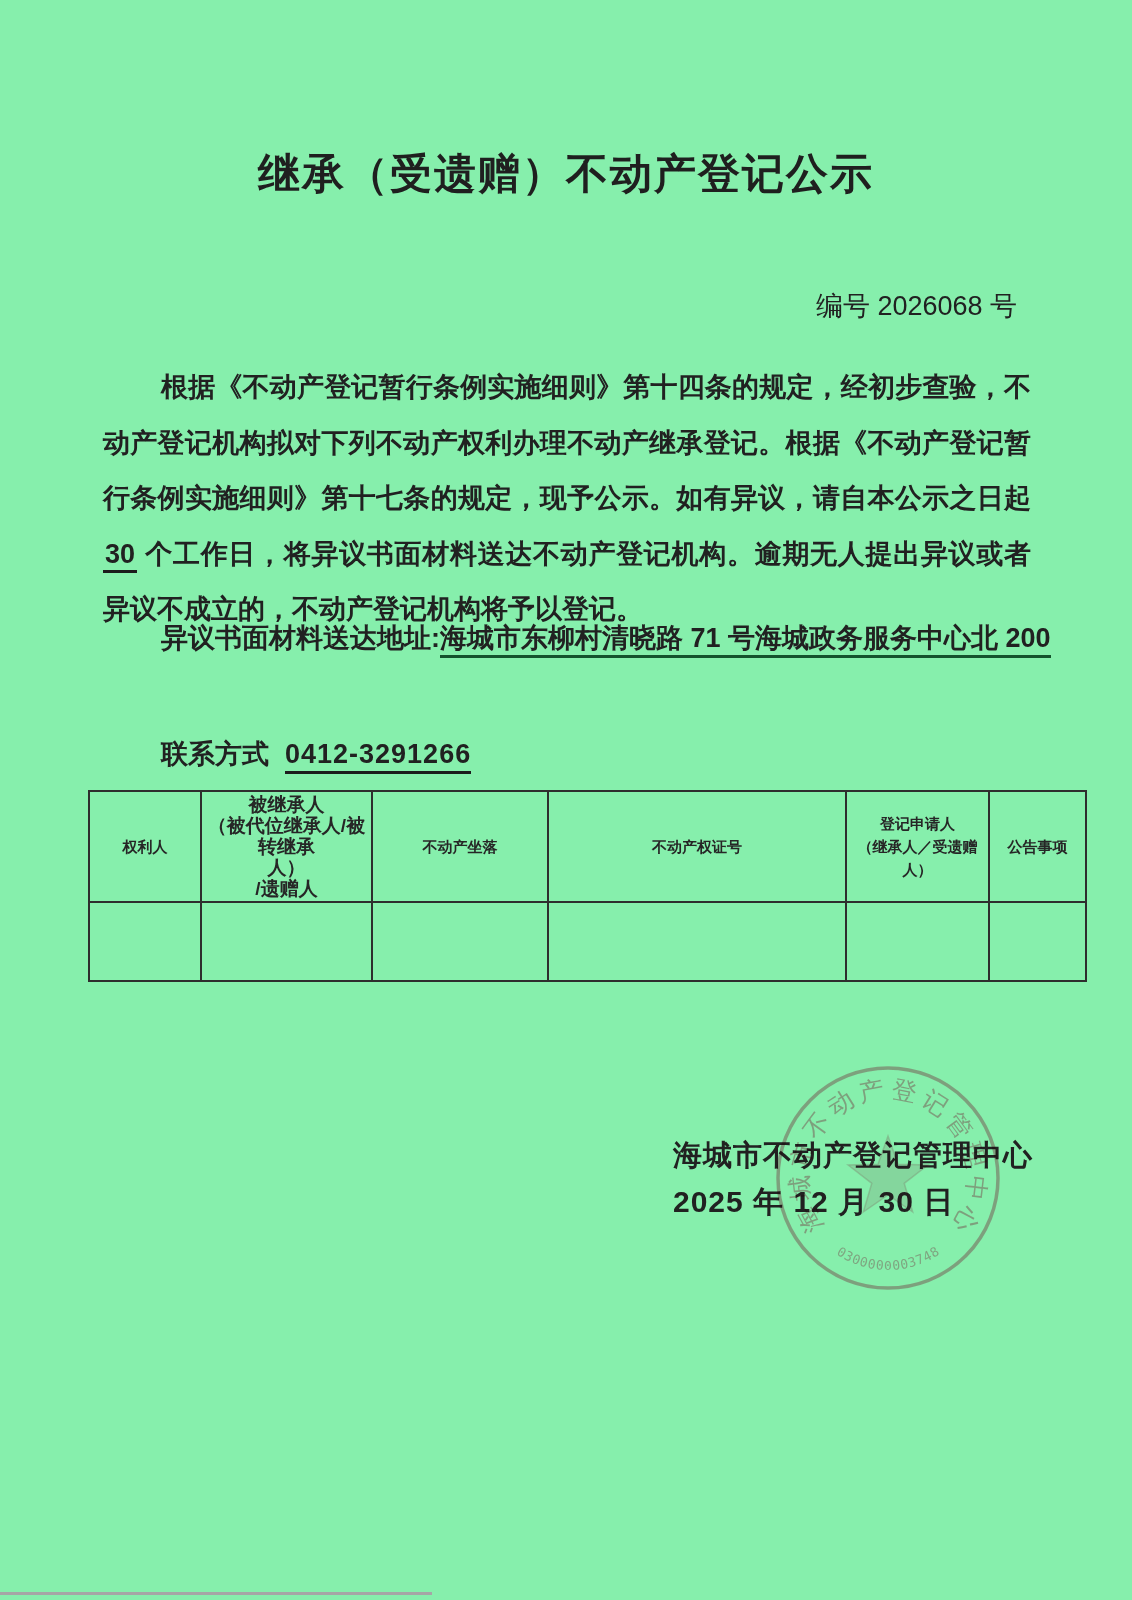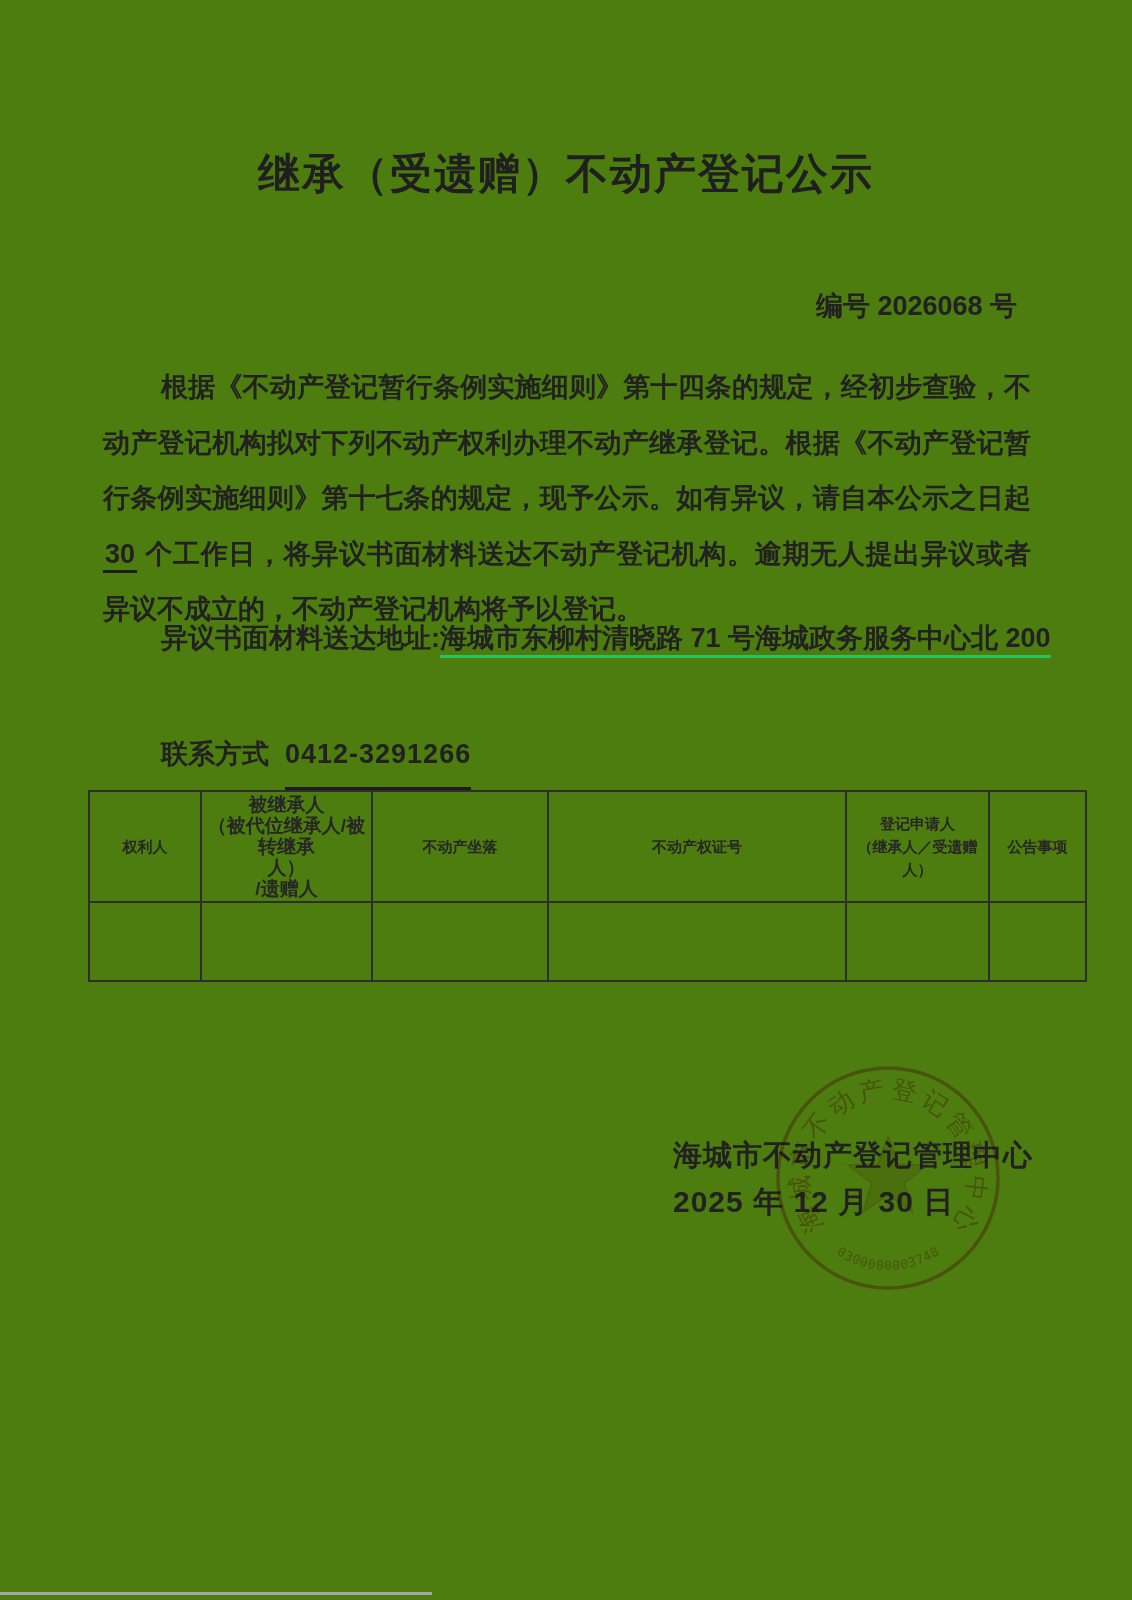--- a/index.html
+++ b/index.html
@@ -1,54 +1,54 @@
 <!DOCTYPE html>
 <html style="--stamp-color: #e8879c;"><head>
 <meta charset="utf-8">
 <style>
   html,body{margin:0;padding:0;background:#e8e8e8;}
   .page{
     position:relative;
     width:1132px;height:1600px;
     margin:0 auto;
-    background:#4d7c0f;
+    background:#86efac;
     font-family:"Liberation Sans","DejaVu Sans",sans-serif;
     color:#212121;
     overflow:hidden;
   }
   .title{
     position:absolute;top:146px;left:0;width:100%;
     text-align:center;
     font-size:42px;font-weight:700;letter-spacing:2px;
     color:#1f1f1f;margin:0;
   }
   .doc-number{
     position:absolute;top:288px;right:115px;
-    font-size:27px;font-weight:700;
+    font-size:27px;font-weight:400;
   }
   .para1{
     position:absolute;top:333px;left:103px;width:928px;
     font-size:27px;font-weight:700;line-height:55.5px;
     text-align:justify;text-indent:58px;
   }
   .days{border-bottom:3px solid #1c1c1c;padding:0 2px 1px 2px;}
   .address{
     position:absolute;top:610px;left:103px;width:940px;
     font-size:27px;font-weight:700;line-height:57px;
   }
   .addr-line1{padding-left:58px;white-space:nowrap;}
-  .u{border-bottom:3px solid #22c55e;padding-bottom:2px;}
+  .u{border-bottom:3px solid #14532d;padding-bottom:2px;}
   .u-tail{padding-right:34px;}
   .contact{
     position:absolute;top:736px;left:103px;
     font-size:27px;font-weight:700;
     padding-left:58px;
   }
   .phone{
-    border-bottom:3px solid #1c1c1c;padding-bottom:18px;
+    border-bottom:3px solid #1c1c1c;padding-bottom:2px;
     margin-left:16px;letter-spacing:1px;
   }
   .notice-table{
     position:absolute;top:790px;left:88px;
     border-collapse:collapse;table-layout:fixed;
     width:997px;
   }
   .notice-table td{
     border:2px solid #2e2e2e;
     text-align:center;vertical-align:middle;

